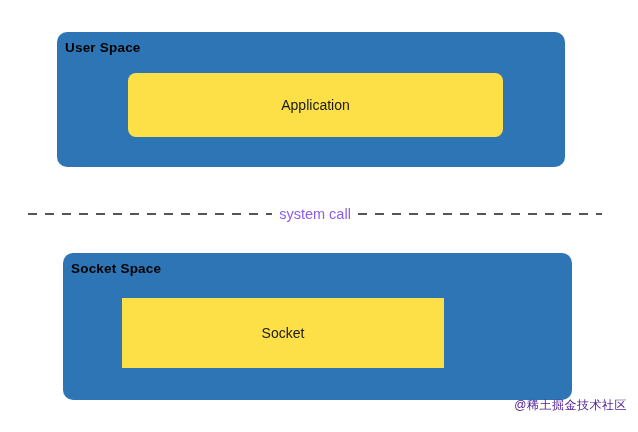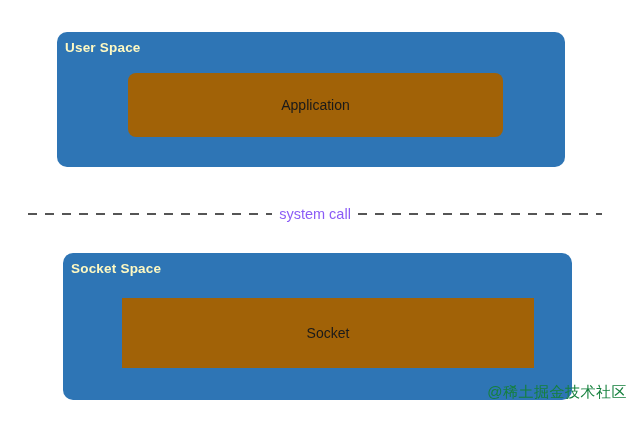--- a/index.html
+++ b/index.html
@@ -16,36 +16,36 @@
     position: absolute;
     background: #2e75b5;
     border-radius: 10px;
   }
   .space-box.user   { left: 57px; top: 32px;  width: 508px; height: 135px; }
   .space-box.kernel { left: 63px; top: 253px; width: 509px; height: 147px; }
   .space-label {
     position: absolute;
     top: 8px;
     left: 8px;
-    color: #fef9c3;
+    color: #000000;
     font-size: 13.5px;
     font-weight: 600;
     letter-spacing: 0.2px;
   }
   .inner-box {
     position: absolute;
-    background: #a16207;
+    background: #fde047;
     display: flex;
     align-items: center;
     justify-content: center;
     color: #1a1a1a;
     font-size: 14px;
   }
   .inner-box.app    { left: 71px; top: 41px; width: 375px; height: 64px; border-radius: 8px; }
-  .inner-box.socket { left: 59px; top: 45px; width: 412px; height: 70px; border-radius: 0; }
+  .inner-box.socket { left: 59px; top: 45px; width: 322px; height: 70px; border-radius: 0; }
   .separator {
     position: absolute;
     left: 28px;
     top: 204px;
     width: 574px;
     height: 20px;
     display: flex;
     align-items: center;
   }
   .dash-line {
@@ -57,23 +57,23 @@
   }
   .sep-label {
     padding: 0 7px;
     font-size: 14.5px;
     color: #8b5cf6;
     white-space: nowrap;
   }
   .watermark {
     position: absolute;
     right: 11px;
-    bottom: 30px;
-    font-size: 15px;
-    color: #15803d;
+    bottom: 18px;
+    font-size: 12px;
+    color: #4c1d95;
     letter-spacing: 0.5px;
   }
 </style>
 </head>
 <body>
 
 <div class="canvas">
 
   <div class="space-box user">
     <div class="space-label">User Space</div>

